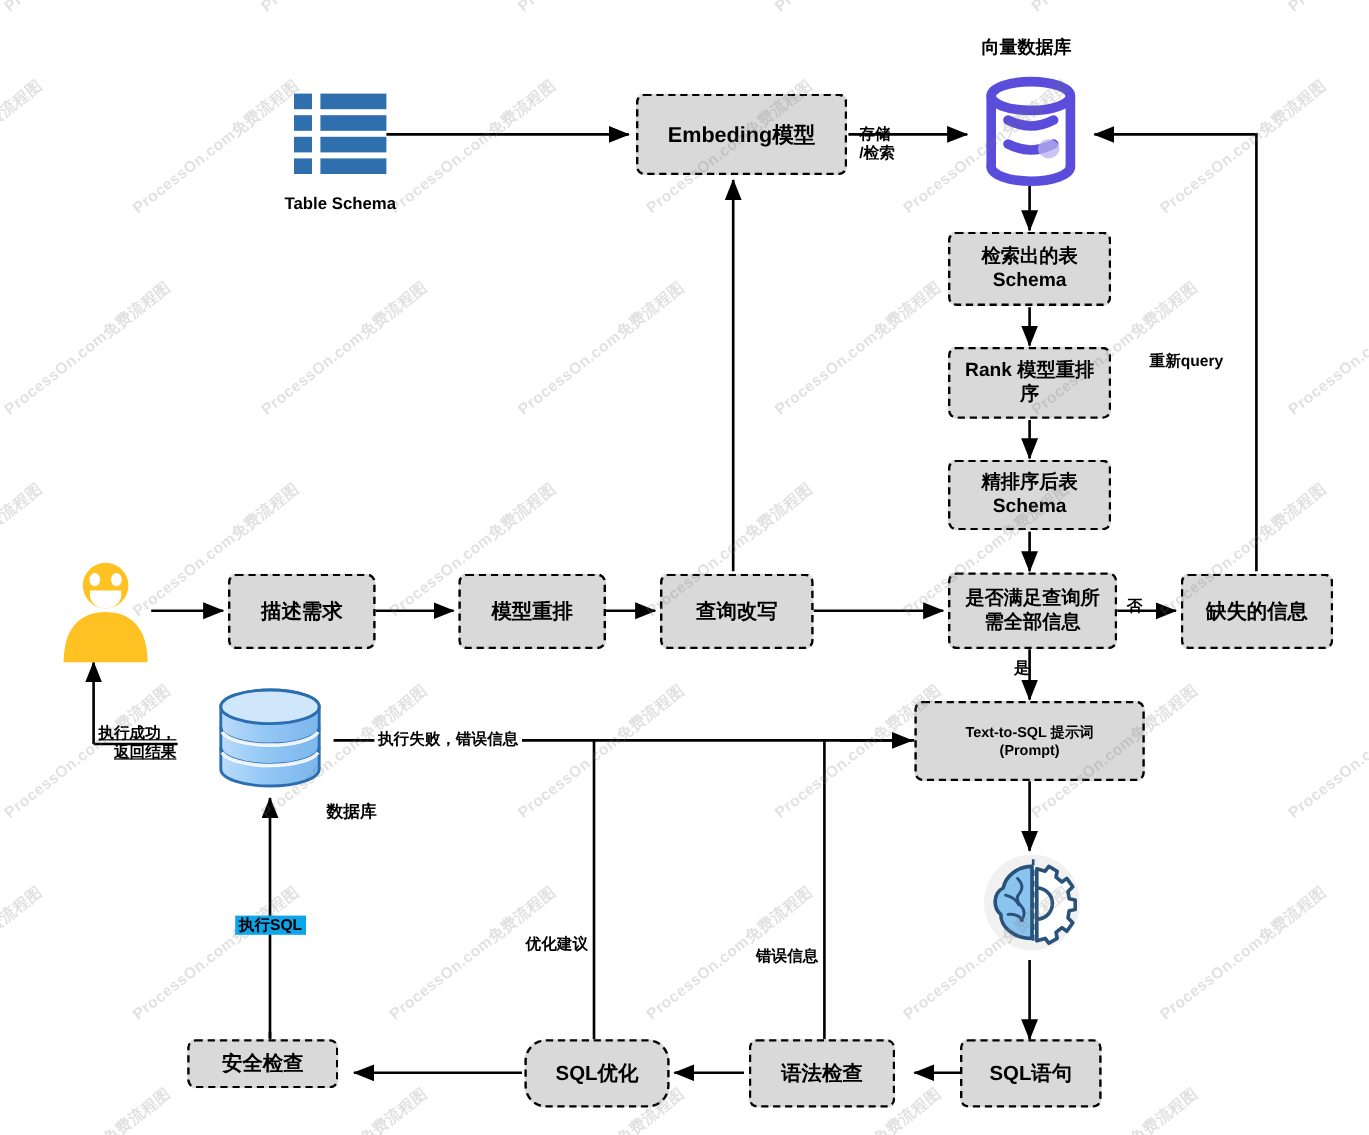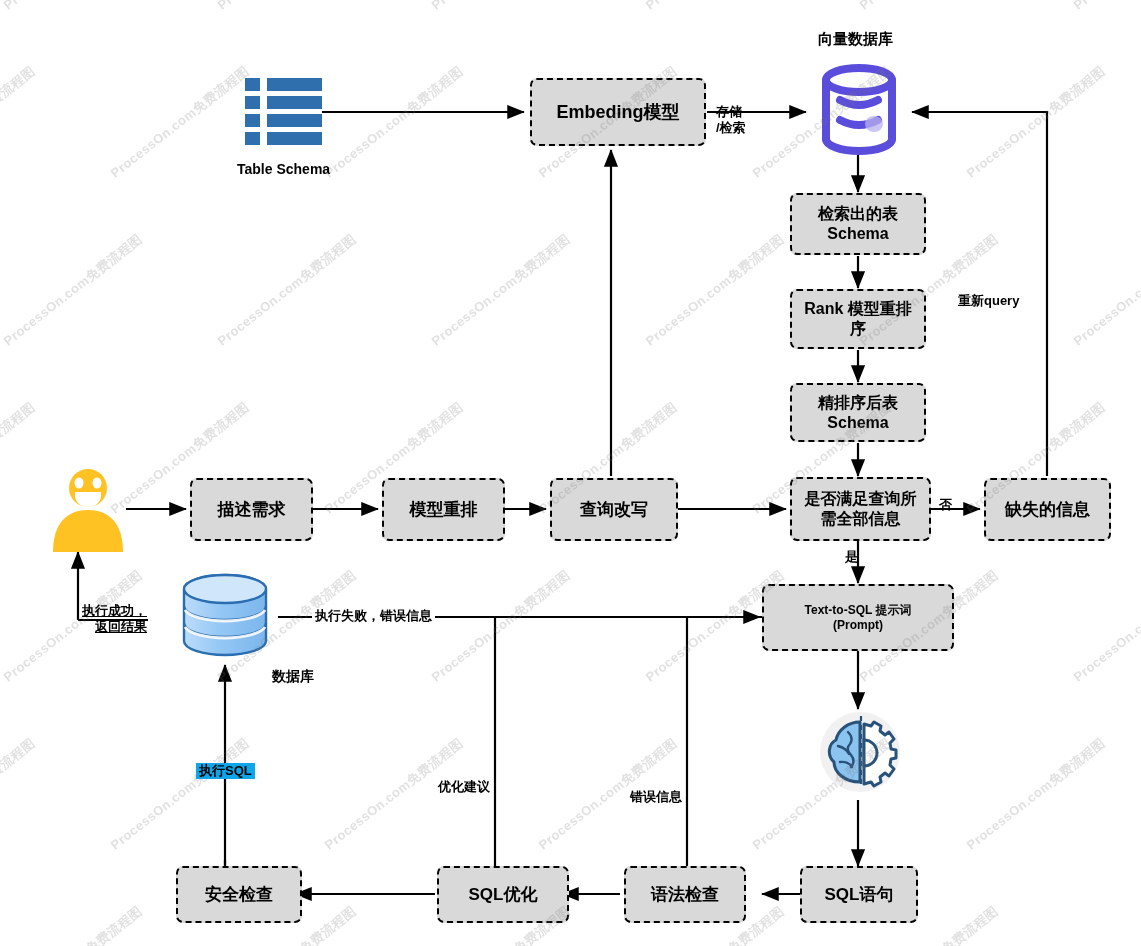--- a/index.html
+++ b/index.html
@@ -261,23 +261,23 @@
 
   <div class="node" style="left:984px; top:478px; width:127px; height:63px;">缺失的信息</div>
 
   <div class="node" style="left:762px; top:584px; width:192px; height:67px; white-space:pre-line; font-size:12px;">Text-to-SQL 提示词
 (Prompt)</div>
 
   <div class="node" style="left:624px; top:866px; width:122px; height:57px;">语法检查</div>
 
   <div class="node" style="left:800px; top:866px; width:118px; height:57px;">SQL语句</div>
 
-  <div class="node" style="left:437px; top:866px; width:132px; height:57px;">SQL优化</div>
-
-  <div class="node" style="left:176px; top:866px; width:126px; height:57px;">安全检查</div>
+  <div class="node" style="left:437px; top:866px; width:121px; height:57px;border-radius:18px;">SQL优化</div>
+
+  <div class="node" style="left:156px; top:866px; width:126px; height:41px;">安全检查</div>
 
   <div class="lbl" style="left:716px; top:104px; white-space:pre-line;">存储
 /检索</div>
 
   <div class="lbl" style="left:958px; top:257px;margin-top:36px;">重新query</div>
 
   <div class="lbl" style="left:939px; top:497px;">否</div>
 
   <div class="lbl" style="left:845px; top:549px;">是</div>
 

